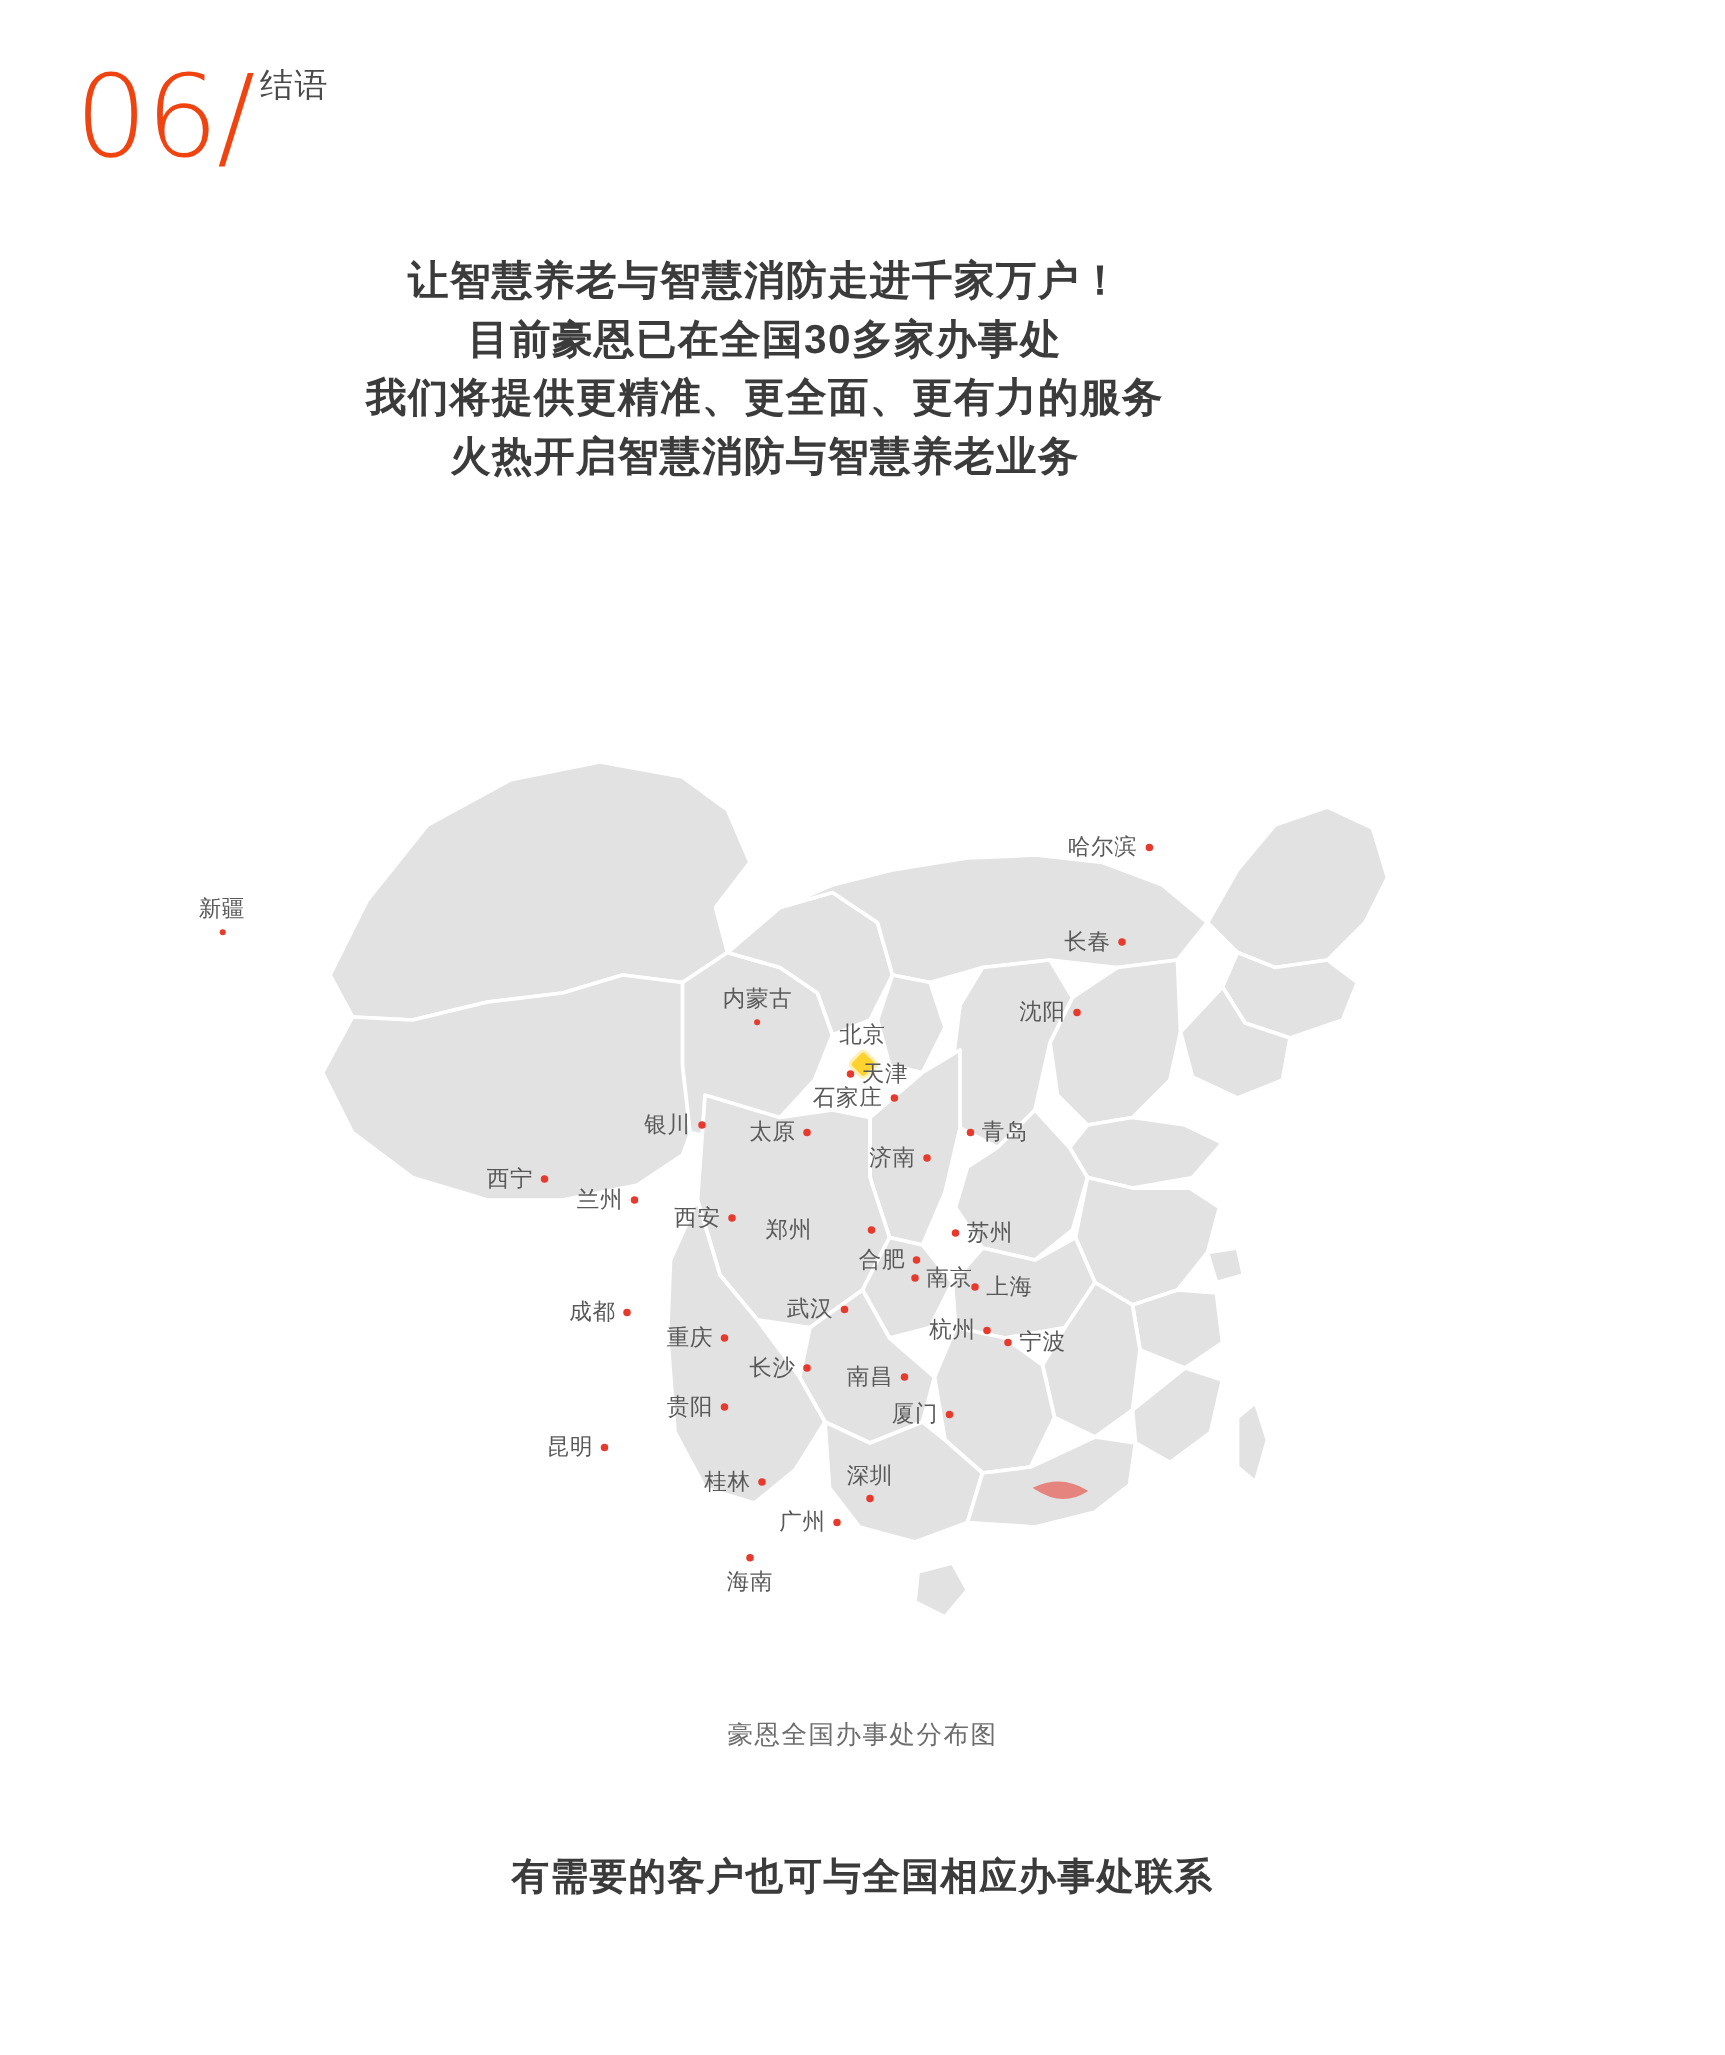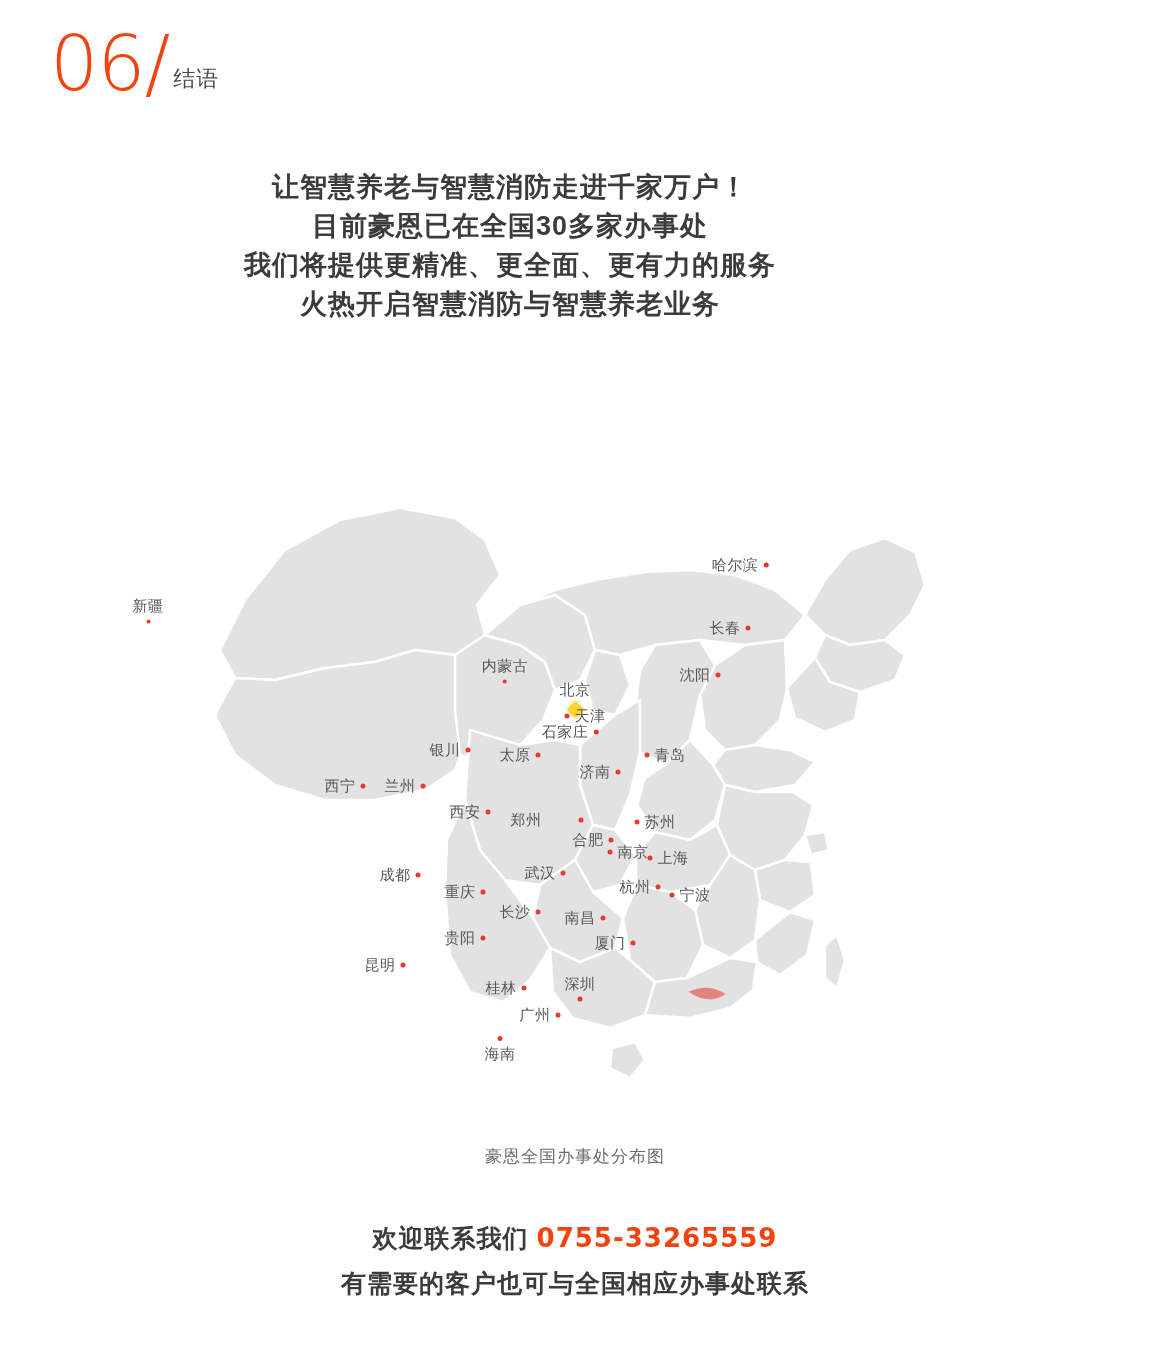--- a/index.html
+++ b/index.html
@@ -13,23 +13,22 @@
     position: relative;
     font-family: "Liberation Sans", "DejaVu Sans", sans-serif;
     color: #3c3c3c;
     overflow: hidden;
   }
 
   
   .section-head {
     position: absolute;
     left: 50px;
-    top: 28px;
+    top: 42px;
     display: flex;
-    align-items: flex-end;
   }
   .section-num {
     font-family: "DejaVu Sans", sans-serif;
     font-size: 76px;
     font-weight: 300;
     line-height: 0.95;
     color: #f04310;
     letter-spacing: -1px;
   }
   .section-label {
@@ -295,21 +294,21 @@
       <span class="nm">青岛</span>
     </div>
   <div class="city left" style="left:600px; top:372px;">
       <span class="nm">济南</span>
       <span class="dot"></span>
     </div>
   <div class="city left" style="left:345px; top:386px;text-align:center;">
       <span class="nm">西宁</span>
       <span class="dot"></span>
     </div>
-  <div class="city left" style="left:405px; top:386px;">
+  <div class="city left" style="left:405px; top:400px;">
       <span class="nm">兰州</span>
       <span class="dot"></span>
     </div>
   <div class="city left" style="left:470px; top:412px;">
       <span class="nm">西安</span>
       <span class="dot"></span>
     </div>
   <div class="city left" style="left:547px; top:420px;gap:32px;">
       <span class="nm">郑州</span>
       <span class="dot"></span>
@@ -363,38 +362,35 @@
       <span class="dot"></span>
     </div>
   <div class="city left" style="left:615px; top:543px;">
       <span class="nm">厦门</span>
       <span class="dot"></span>
     </div>
   <div class="city left" style="left:385px; top:565px;">
       <span class="nm">昆明</span>
       <span class="dot"></span>
     </div>
-  <div class="city left" style="left:506px; top:588px;font-family:Liberation Serif, serif;">
+  <div class="city left" style="left:490px; top:588px;font-family:Liberation Serif, serif;">
       <span class="nm">桂林</span>
       <span class="dot"></span>
     </div>
   <div class="city above" style="left:580px; top:588px;">
       <span class="nm">深圳</span>
       <span class="dot"></span>
     </div>
   <div class="city left" style="left:540px; top:615px;">
       <span class="nm">广州</span>
       <span class="dot"></span>
     </div>
   <div class="city above" style="left:500px; top:650px;">
       <span class="dot"></span>
       <span class="nm" style="margin-top:4px;margin-bottom:0;">海南</span>
     </div>
 </div>
 
 <div class="map-caption">豪恩全国办事处分布图</div>
 
 <div class="footer">
-  <div class="footer-line1">
-    <span>欢迎联系我们</span><span class="footer-phone">0755-33265559</span>
-  </div>
   <div class="footer-line2">有需要的客户也可与全国相应办事处联系</div>
 </div>
 
 </body></html>

